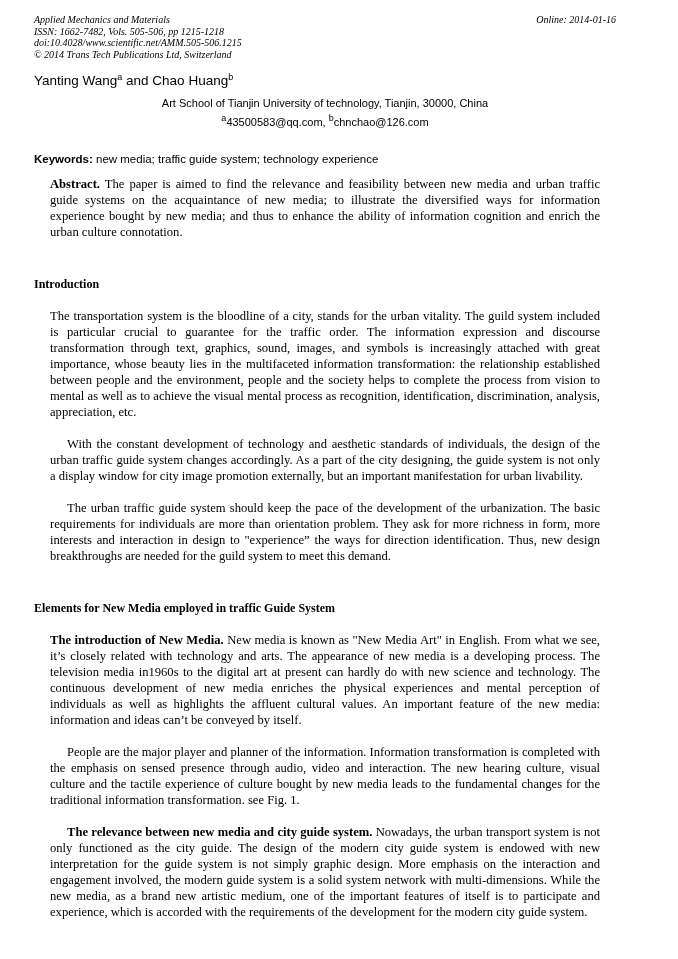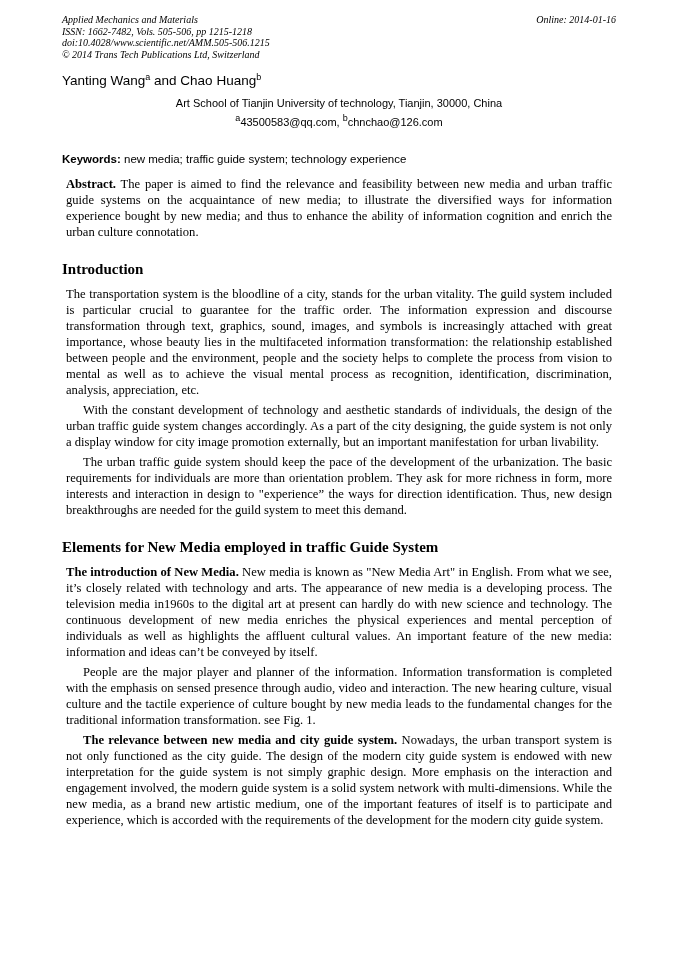--- a/index.html
+++ b/index.html
@@ -1,20 +1,20 @@
 <!DOCTYPE html>
 <html><head>
 <meta charset="utf-8">
 <style>
   * { box-sizing: border-box; }
   html, body { margin: 0; padding: 0; background: #ffffff; }
   .page {
     width: 678px; height: 959px;
     background: #ffffff; color: #000000;
-    padding: 14px 62px 0 62px;
+    padding: 14px 62px 0 34px;
     font-family: "Liberation Serif", serif;
     overflow: hidden;
     position: relative;
   }
   .header {
     display: flex; justify-content: space-between; align-items: flex-start;
     font-style: italic; font-size: 10px; line-height: 11.7px;
     font-family: "Liberation Serif", serif;
   }
   .header-right { white-space: nowrap; }
@@ -35,28 +35,28 @@
   .emails {
     font-family: "Liberation Sans", sans-serif;
     font-size: 11px; text-align: center; margin-top: 7px;
   }
   .keywords {
     font-family: "Liberation Sans", sans-serif;
     font-size: 11.5px; margin: 24px 0 0 0; line-height: 14px;
   }
   .body {
     font-size: 12.6px; line-height: 16px;
-    text-align: justify; margin: 4px;
+    text-align: justify; margin: 16px;
     font-family: "Liberation Serif", serif;
   }
   .abstract { margin-top: 10px; }
   .section-heading {
     font-family: "Liberation Serif", serif;
-    font-size: 15px; line-height: 16px; font-weight: bold;
-    margin: 21px 0 9px 0;
+    font-size: 12px; line-height: 16px; font-weight: bold;
+    margin: 36px 0 9px 0;
   }
   .indent { text-indent: 17px; }
   b.lead { font-weight: bold; }
 </style>
 </head>
 <body>
 
 <div class="page">
 
   <div class="header">

